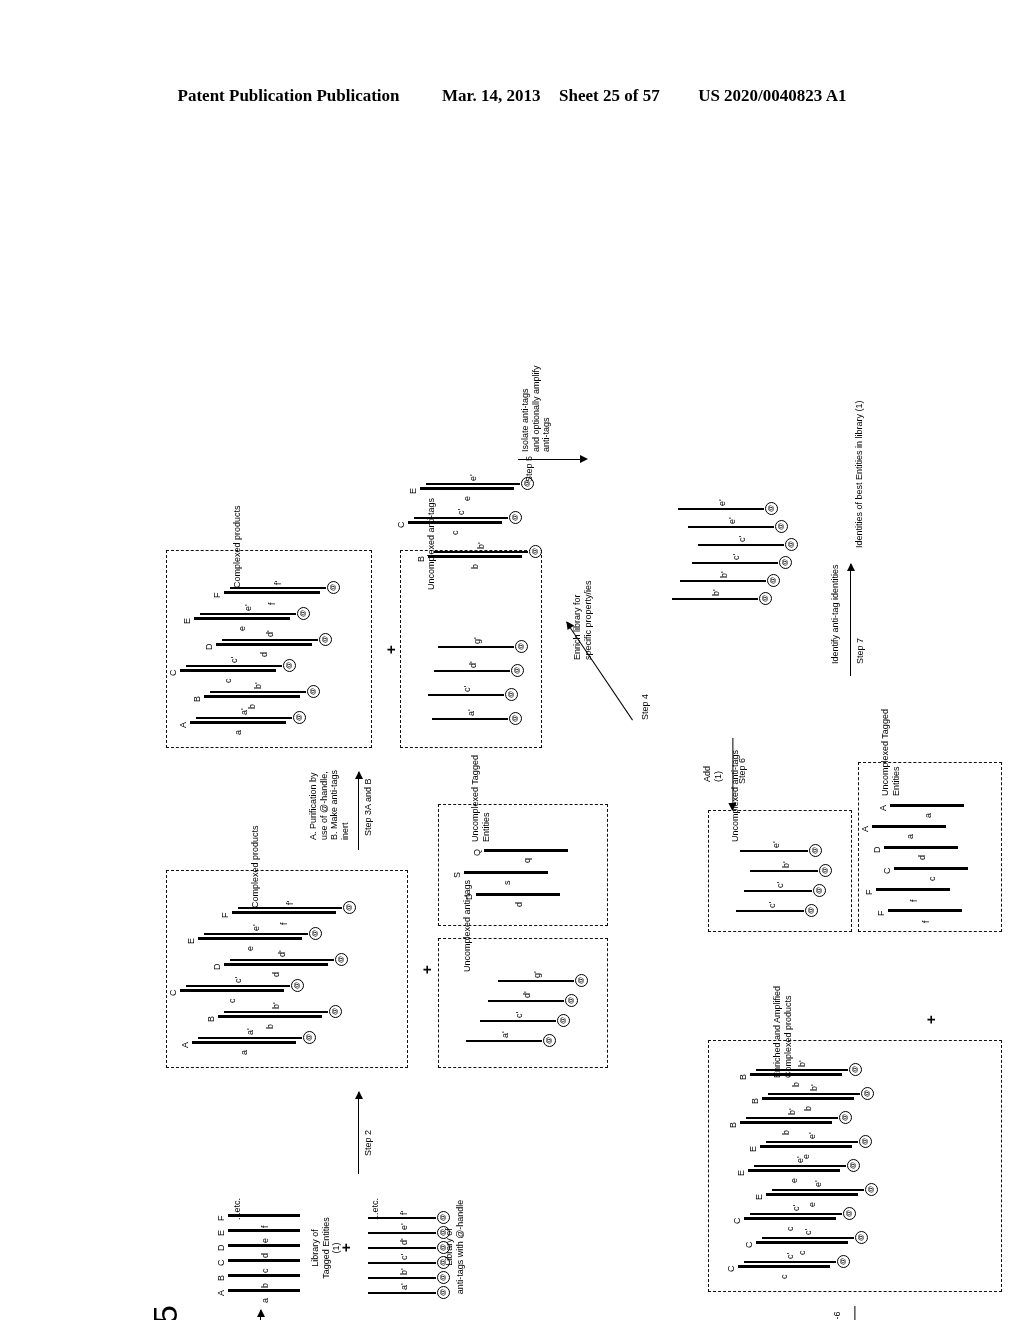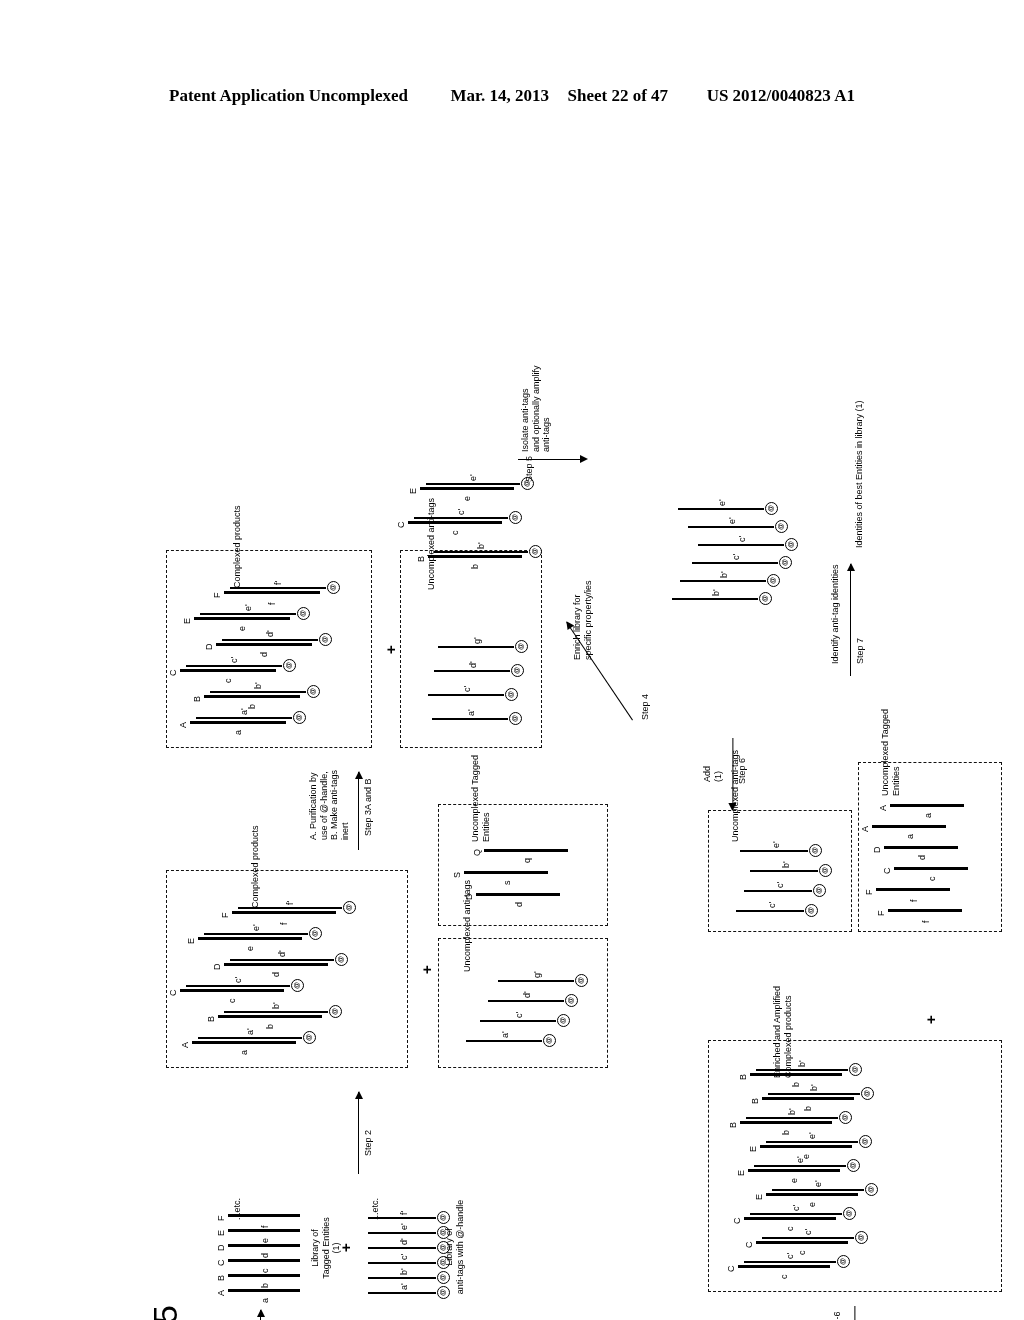--- a/index.html
+++ b/index.html
@@ -48,27 +48,27 @@
   .arrow.dn:after{content:"";position:absolute;left:-3.4px;right:auto;bottom:-8px;top:auto;
     border-top:8px solid #000;border-left:4px solid transparent;border-right:4px solid transparent;border-bottom:none;}
   .arrow.diag{transform-origin:0 50%;}
 
   .plus{position:absolute;font-size:15px;font-weight:bold;}
 </style>
 </head>
 <body>
 
 <div id="page-header">
-  <span>Patent Application Uncomplexed</span>
+  <span>Patent Publication Publication</span>
   <span class="hdr-gap1"></span>
   <span>Mar. 14, 2013</span>
   <span class="hdr-gap2"></span>
-  <span>Sheet 22 of 47</span>
+  <span>Sheet 25 of 57</span>
   <span class="hdr-gap3"></span>
-  <span>US 2012/0040823 A1</span>
+  <span>US 2020/0040823 A1</span>
 </div>
 
 <div id="fig-canvas">
 
   <div class="figtitle" style="left:8px;top:14px;">Fig. 25</div>
 
   <div class="arrow" style="left:14px;top:128px;width:96px;"></div>
 
   <div id="lib-tagged">
       <div class="bar thick" style="left: 128px; top: 96px; height: 72px;"></div>

